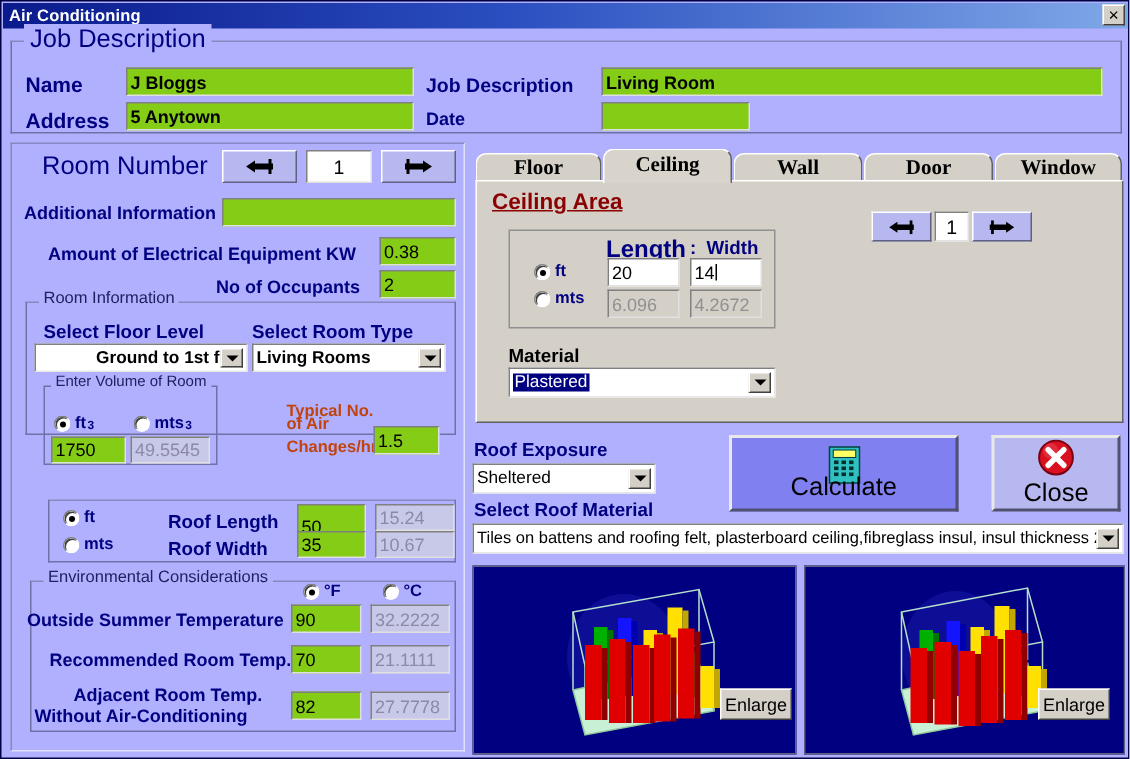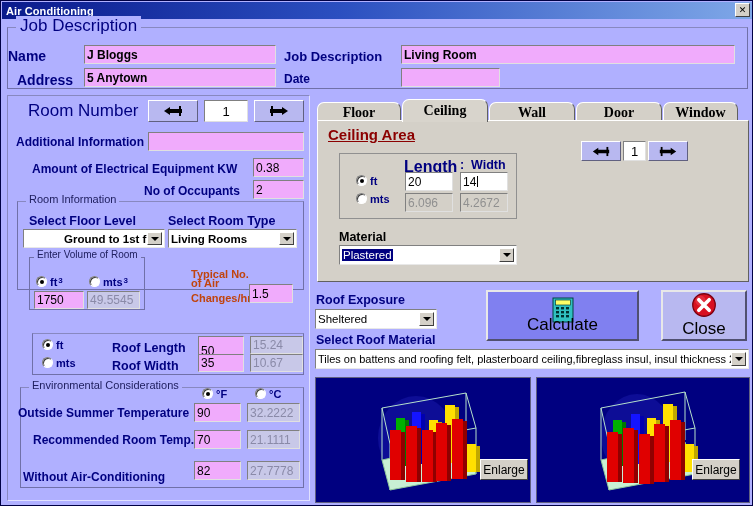--- a/index.html
+++ b/index.html
@@ -74,21 +74,21 @@
     color: #c1440e;
     font-weight: bold;
     font-size: 11px;
     white-space: nowrap;
     line-height: 12px;
   }
 
   
   .inp {
     position: absolute;
-    background: #f0abfc;
+    background: #84cc16;
     border: 1px solid #808080;
     border-right-color: #e0e0e0; border-bottom-color: #e0e0e0;
     font-size: 12px; color: #000000;
     padding: 0 2px;
     display: flex; align-items: center;
     font-family: "Liberation Sans", sans-serif;
     overflow: hidden;
     white-space: nowrap;
   }
   .inp.bold { font-weight: bold; }
@@ -101,21 +101,21 @@
     content: "";
     display: inline-block;
     width: 1px; height: 11px;
     background: #000;
     margin-left: 1px;
   }
 
   
   .radio {
     position: absolute;
-    display: flex; align-items: flex-start;
+    display: flex; align-items: flex-end;
     font-size: 11px; color: #000080; font-weight: bold;
     white-space: nowrap;
     cursor: pointer;
   }
   .radio .dot {
     width: 11px; height: 11px; border-radius: 50%;
     background: #ffffff;
     border: 1px solid #808080;
     border-right-color: #ffffff; border-bottom-color: #ffffff;
     box-shadow: inset 1px 1px 0 #404040;
@@ -282,21 +282,21 @@
     <span class="ttxt">Air Conditioning</span>
     <div class="close-btn">
       <span>✕</span>
     </div>
   </div>
 
   <div class="group" style="left:6px; top:26px; width:741px; height:62px;">
     <span class="legend hdr-big" style="position:absolute; top:-12px; left:8px; background:#b0b0ff; padding:0 4px;">Job Description</span>
   </div>
 
-  <span class="lbl" style="left:7px; top:47px; font-size:14px;text-align:right;">Name</span>
+  <span class="lbl" style="left:16px; top:47px; font-size:14px;text-align:right;">Name</span>
   <div class="inp bold" style="left:83px; top:44px; width:192px; height:19px;">J Bloggs</div>
 
   <span class="lbl" style="left:283px; top:48px; font-size:13px;">Job Description</span>
   <div class="inp bold" style="left:400px; top:44px; width:334px; height:19px;">Living Room</div>
 
   <span class="lbl" style="left:16px; top:71px; font-size:14px;">Address</span>
   <div class="inp bold" style="left:83px; top:67px; width:192px; height:19px;">5 Anytown</div>
 
   <span class="lbl" style="left:283px; top:71px; font-size:12px;">Date</span>
   <div class="inp" style="left:400px; top:67px; width:99px; height:19px;"></div>
@@ -398,38 +398,39 @@
   </div>
 
   <span class="lbl" style="left:17px; top:405px; font-size:12px;">Outside Summer Temperature</span>
   <div class="inp" style="left:193px; top:402px; width:47px; height:19px;">90</div>
   <div class="inp disabled" style="left:246px; top:402px; width:53px; height:19px;">32.2222</div>
 
   <span class="lbl" style="left:32px; top:432px; font-size:12px;">Recommended Room Temp.</span>
   <div class="inp" style="left:193px; top:429px; width:47px; height:19px;">70</div>
   <div class="inp disabled" style="left:246px; top:429px; width:53px; height:19px;">21.1111</div>
 
+  <span class="lbl" style="left:48px; top:455px; font-size:12px;">Adjacent  Room Temp.</span>
   <span class="lbl" style="left:22px; top:469px; font-size:12px;">Without Air-Conditioning</span>
   <div class="inp" style="left:193px; top:460px; width:47px; height:19px;">82</div>
   <div class="inp disabled" style="left:246px; top:460px; width:53px; height:19px;">27.7778</div>
 
   <div class="tabstrip" style="left:316px; top:97px; width:432px; height:24px;">
     <div class="tab" style="width:84px;">
       <span>Floor</span>
     </div>
     <div class="tab active" style="width:86px;">
       <span>Ceiling</span>
     </div>
     <div class="tab" style="width:86px;">
       <span>Wall</span>
     </div>
     <div class="tab" style="width:86px;">
       <span>Door</span>
     </div>
-    <div class="tab" style="width:75px;">
+    <div class="tab" style="width:85px;">
       <span>Window</span>
     </div>
   </div>
 
   <div class="tabpanel" style="left:316px; top:119px; width:432px; height:162px;"></div>
 
   <span class="ceiling-title" style="left:327px; top:125px;">Ceiling Area</span>
 
   <div class="navbtn" style="left:580px; top:140px; width:40px; height:20px;">
     <svg width="20" height="11" viewBox="0 0 22 12">

